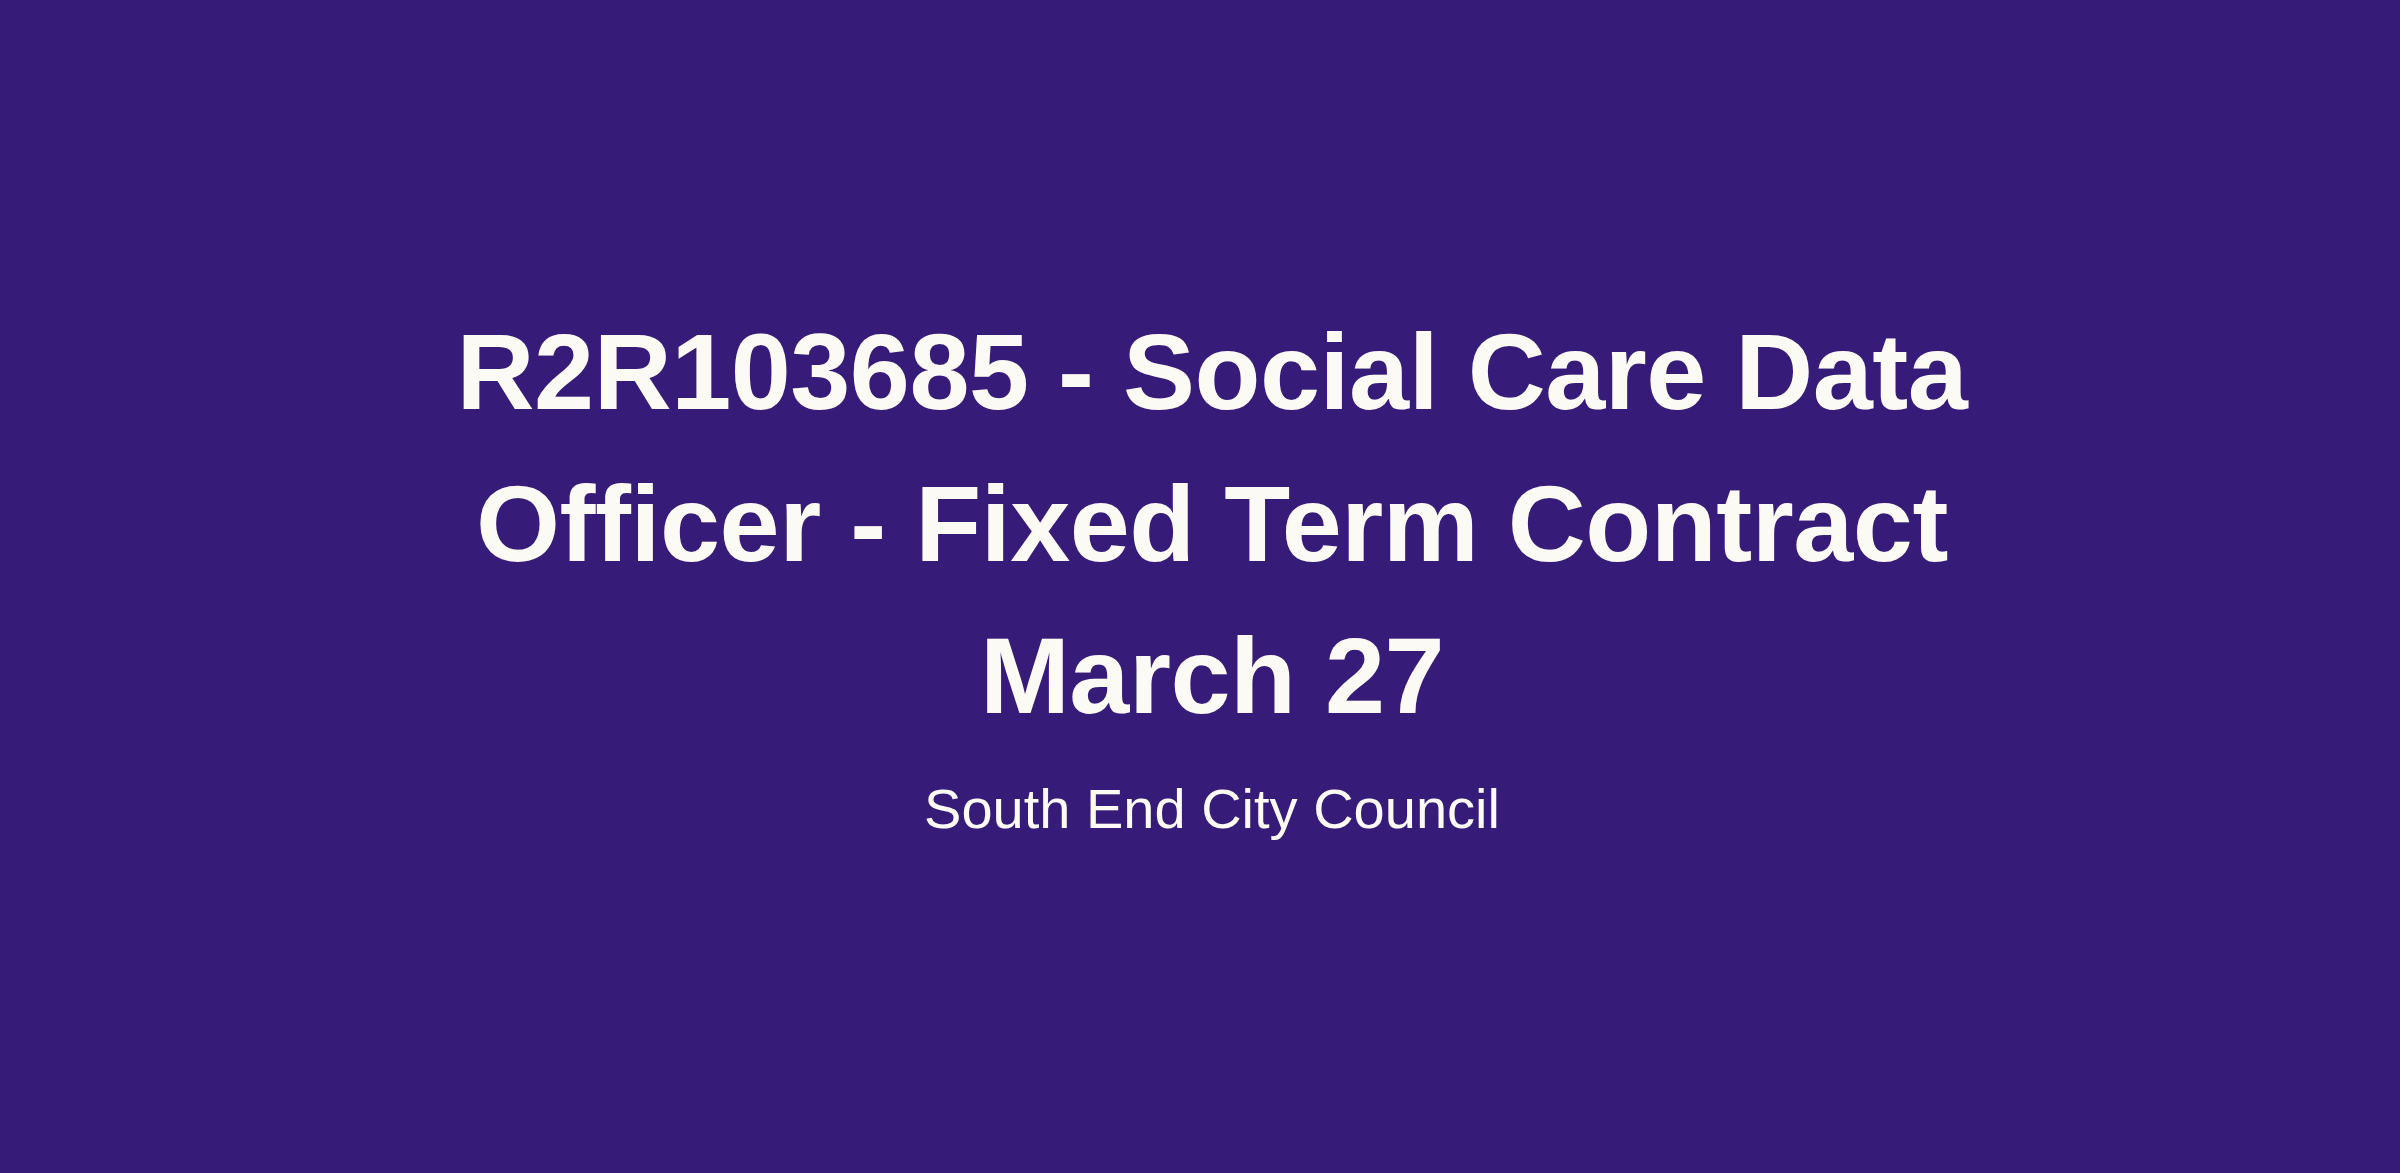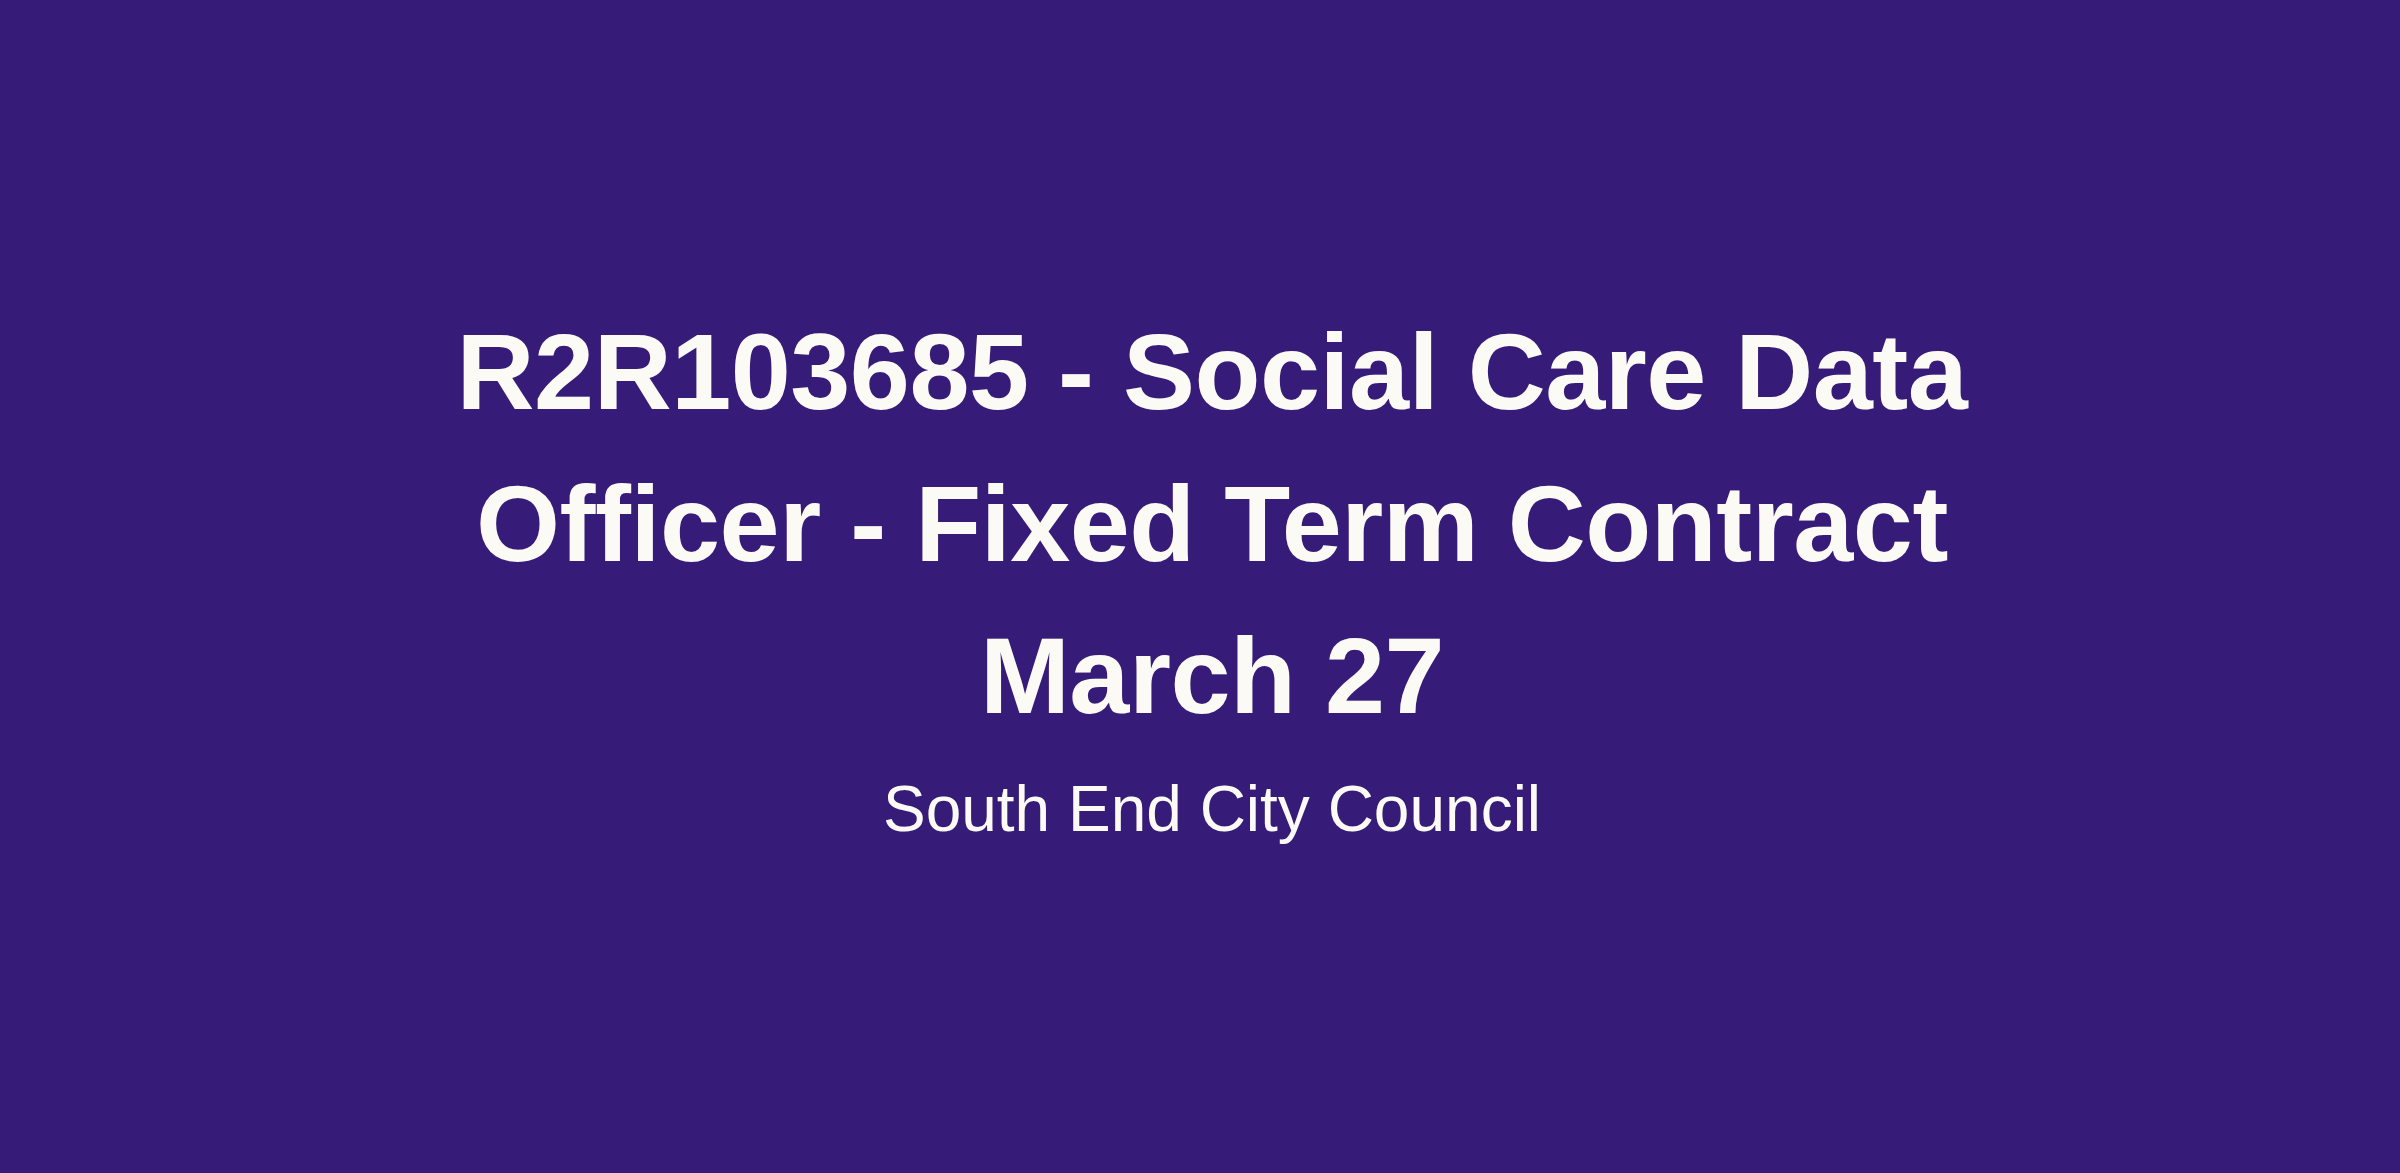--- a/index.html
+++ b/index.html
@@ -56,21 +56,21 @@
     white-space: pre-line;
   }
 
   .org-name {
     margin: 0;
     padding: 0;
     margin-top: 14px;
     color: #fbfaf5;
     font-family: "Liberation Sans", sans-serif;
     font-weight: 400;
-    font-size: 64px;
+    font-size: 56px;
     line-height: 86px;
     letter-spacing: 0px;
   }
 </style>
 </head>
 <body style="background: rgb(54, 28, 120);">
 
 <div class="slide" style="background: rgb(54, 28, 120);">
 
   <div class="content" style="top: 296px;">

